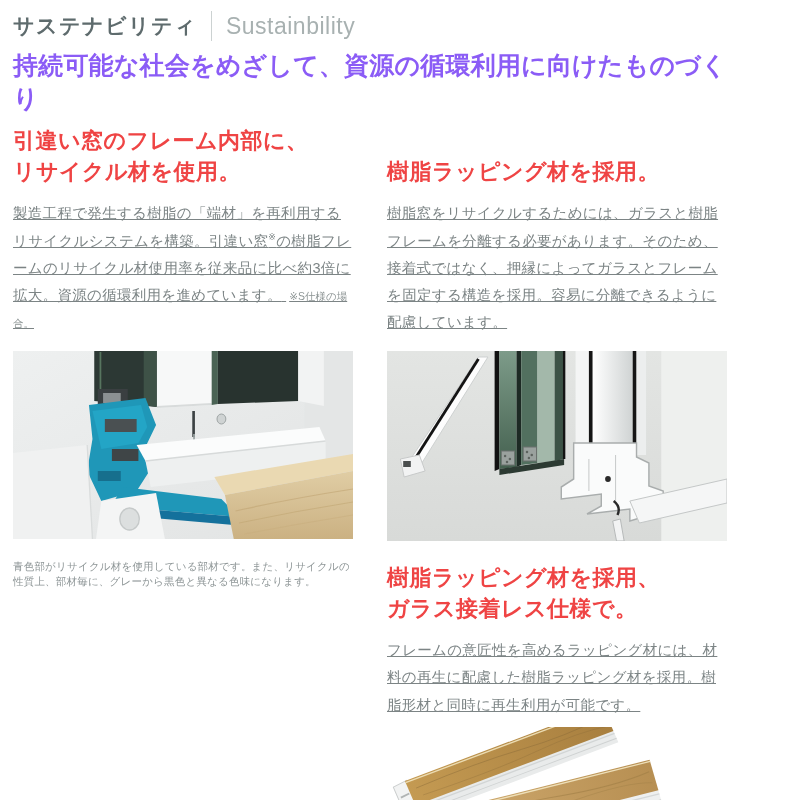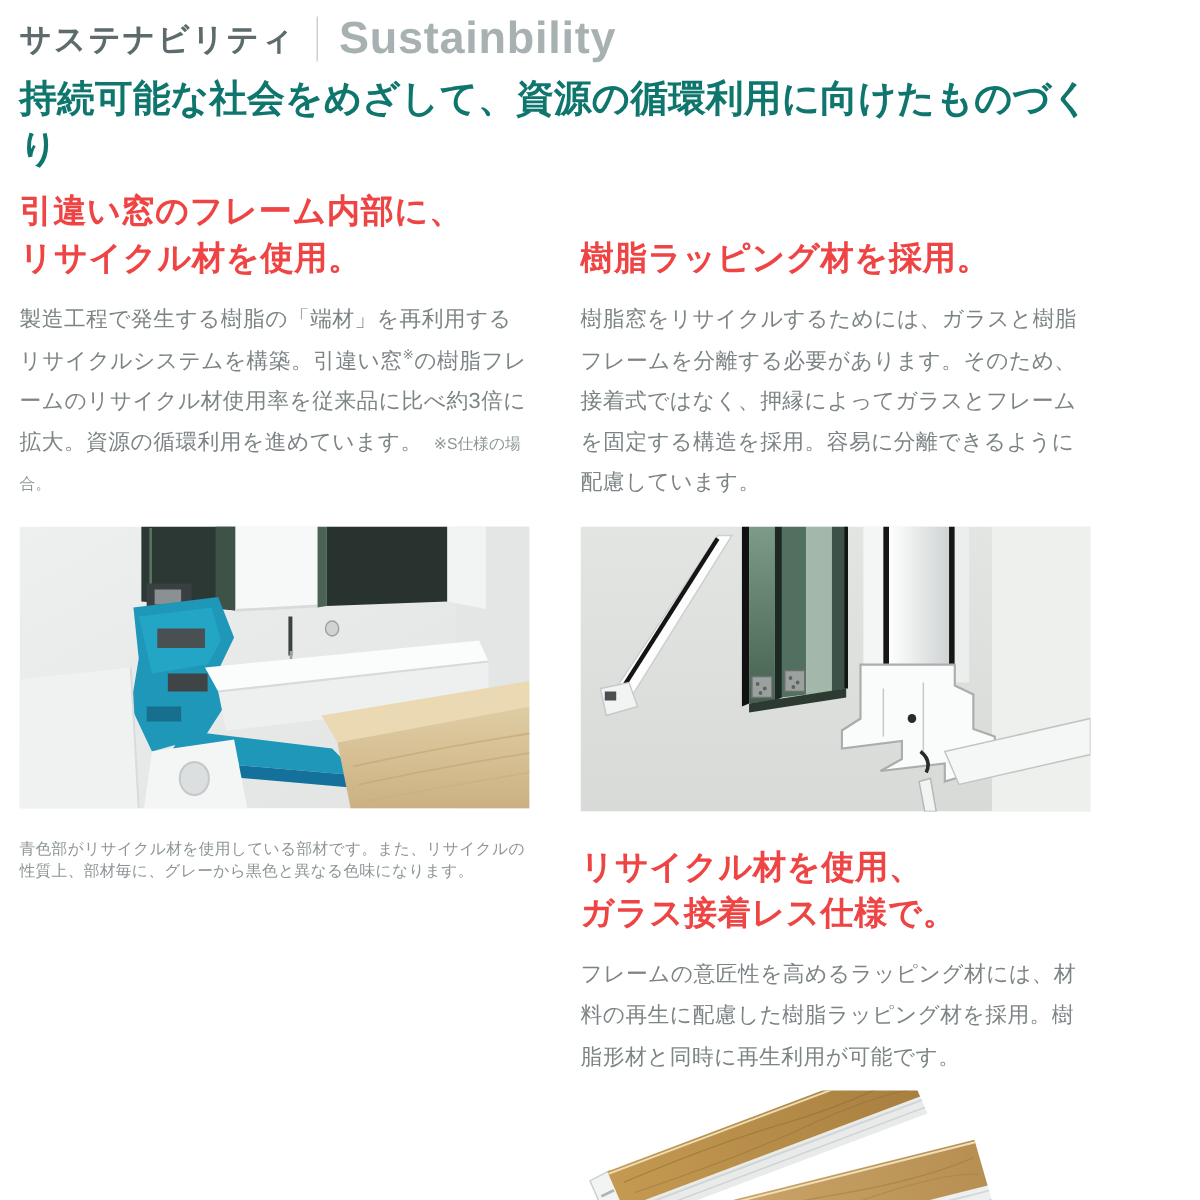--- a/index.html
+++ b/index.html
@@ -8,31 +8,31 @@
     background: #ffffff;
     font-family: "Liberation Sans", "DejaVu Sans", sans-serif;
     color: #7c8485;
   }
   .page { width: 740px; height: 800px; background: #fff; overflow: hidden; }
 
   
   .hdr { display: flex; align-items: center; padding: 10px 0 0 13px; height: 42px; }
   .hdr-jp { font-size: 21px; font-weight: 600; color: #5e6b6d; letter-spacing: 1.5px; }
   .hdr-div { width: 1px; height: 30px; background: #ccd2d2; margin: 0 14px; }
-  .hdr-en { font-size: 30px; font-weight: 700; color: #a8b1b1; letter-spacing: 0.5px; }
-
-  .banner { padding: 7px 13px 0 13px; font-size: 25px; font-weight: 700; color: #0f766e; letter-spacing: 0.2px; }
+  .hdr-en { font-size: 23px; font-weight: 400; color: #a8b1b1; letter-spacing: 0.5px; }
+
+  .banner { padding: 7px 13px 0 13px; font-size: 25px; font-weight: 700; color: #8b5cf6; letter-spacing: 0.2px; }
 
   
   .cols { display: flex; gap: 34px; padding: 0 13px; margin-top: 10px; }
   .col { flex: 1; min-width: 0; }
 
   h2.sec { font-size: 22px; font-weight: 600; color: #ef4444; line-height: 1.42; margin: 0 0 13px 0; letter-spacing: 0.5px; }
   h2.sec.second { margin-top: 21px; }
-  p.body { font-size: 14.5px; color: #7c8485; line-height: 1.88; letter-spacing: 0.3px; }
+  p.body { font-size: 14.5px; color: #7c8485; line-height: 1.88; letter-spacing: 0.3px; text-decoration: underline; }
   .sup { font-size: 9px; vertical-align: super; }
   .inline-note { font-size: 10.5px; color: #8d9595; margin-left: 3px; letter-spacing: 0; }
 
   figure { margin: 0; }
   .fig-wrap { margin-top: 14px; }
   .fig-wrap svg { display: block; width: 100%; }
   figcaption { font-size: 10.5px; color: #8d9596; line-height: 1.5; margin-top: 20px; letter-spacing: 0.2px; }
   figcaption .cap-note { display: block; }
 </style>
 </head>
@@ -181,21 +181,21 @@
           <line x1="240" y1="104" x2="240" y2="150" stroke="#c4c8c8" stroke-width="1"></line>
           <circle cx="232" cy="128" r="3" fill="#2a2a2a"></circle>
           <path d="M238,150 q8,6 4,14" stroke="#2a2a2a" stroke-width="2.5" fill="none"></path>
 
           <polygon points="237,170 245,168 249,190 241,190" fill="#f2f3f3" stroke="#b5b8b8"></polygon>
           <polygon points="255,150 357,128 357,152 265,172" fill="#f5f6f6" stroke="#c2c5c5"></polygon>
         </svg>
       </figure>
 
       <h2 class="sec second">
-        <span>リサイクル材を使用、</span><br>
+        <span>樹脂ラッピング材を採用、</span><br>
         <span>ガラス接着レス仕様で。</span>
       </h2>
       <p class="body">フレームの意匠性を高めるラッピング材には、材料の再生に配慮した樹脂ラッピング材を採用。樹脂形材と同時に再生利用が可能です。</p>
 
       <figure class="fig-wrap" style="margin-top:8px">
         <svg viewBox="0 0 360 150" height="132" preserveAspectRatio="none" role="img" aria-label="resin-wrapping-material-wood-grain-profiles">
           <defs>
             <linearGradient id="woodB" x1="0" y1="0" x2="1" y2="0">
               <stop offset="0" stop-color="#c49a52"></stop>
                 <stop offset="1" stop-color="#a87f3f"></stop>

